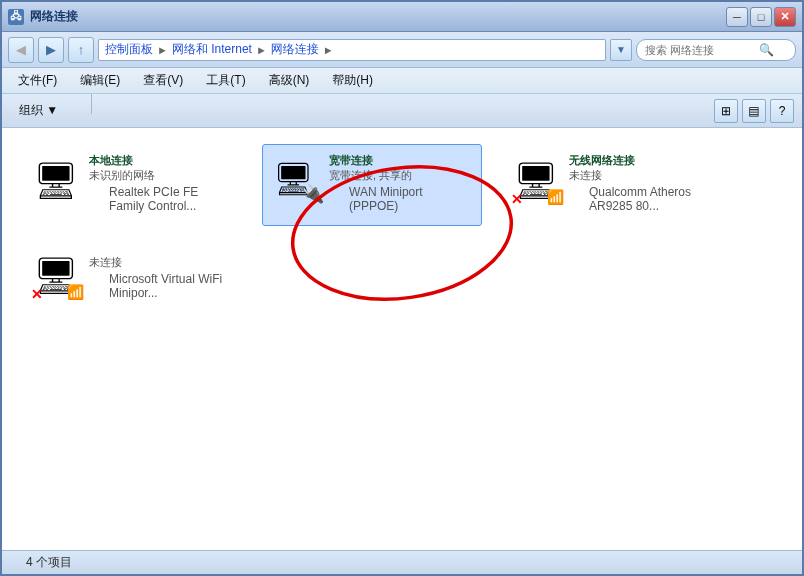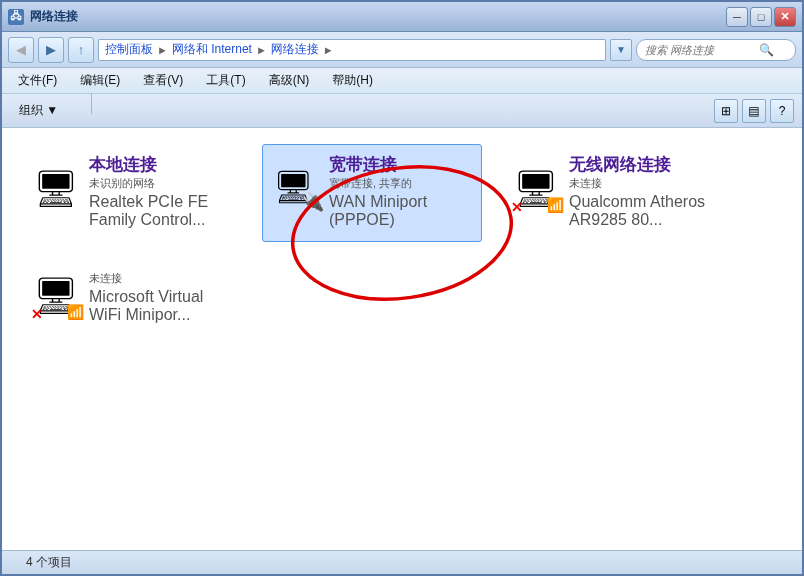--- a/index.html
+++ b/index.html
@@ -218,32 +218,33 @@
       position: relative;
       width: 48px;
       height: 40px;
       flex-shrink: 0;
     }
     .net-info {
       display: flex;
       flex-direction: column;
     }
     .net-name {
-      font-size: 17px;
+      font-size: 11px;
       font-weight: bold;
-      color: #4c1d95;
+      color: #14532d;
     }
     .net-status {
       font-size: 11px;
       color: #555;
     }
     .net-adapter {
-      font-size: 16px;
+      font-size: 12px;
       color: #555;
       margin-top: 2px;
+      margin-left: 20px;
     }
 
     
     .status-bar {
       height: 24px;
       background: linear-gradient(to bottom, #d8e8f8, #c8d8ec);
       border-top: 1px solid #a0b8d0;
       display: flex;
       align-items: center;
       padding: 0 24px;
@@ -288,21 +289,21 @@
     <div class="address-path">
       <span class="path-link">控制面板</span>
       <span class="path-separator">►</span>
       <span class="path-link">网络和 Internet</span>
       <span class="path-separator">►</span>
       <span class="path-link">网络连接</span>
       <span class="path-separator">►</span>
     </div>
     <div class="address-arrow">▼</div>
     <div class="search-box">
-      <input type="text" style="width: 110px; font-style: italic;" placeholder="搜索 网络连接">
+      <input type="text" style="width: 110px;" placeholder="搜索 网络连接">
       <span class="search-icon-btn">🔍</span>
     </div>
   </div>
 
   <div class="menu-bar">
     <div class="menu-item">文件(F)</div>
     <div class="menu-item">编辑(E)</div>
     <div class="menu-item">查看(V)</div>
     <div class="menu-item">工具(T)</div>
     <div class="menu-item">高级(N)</div>

